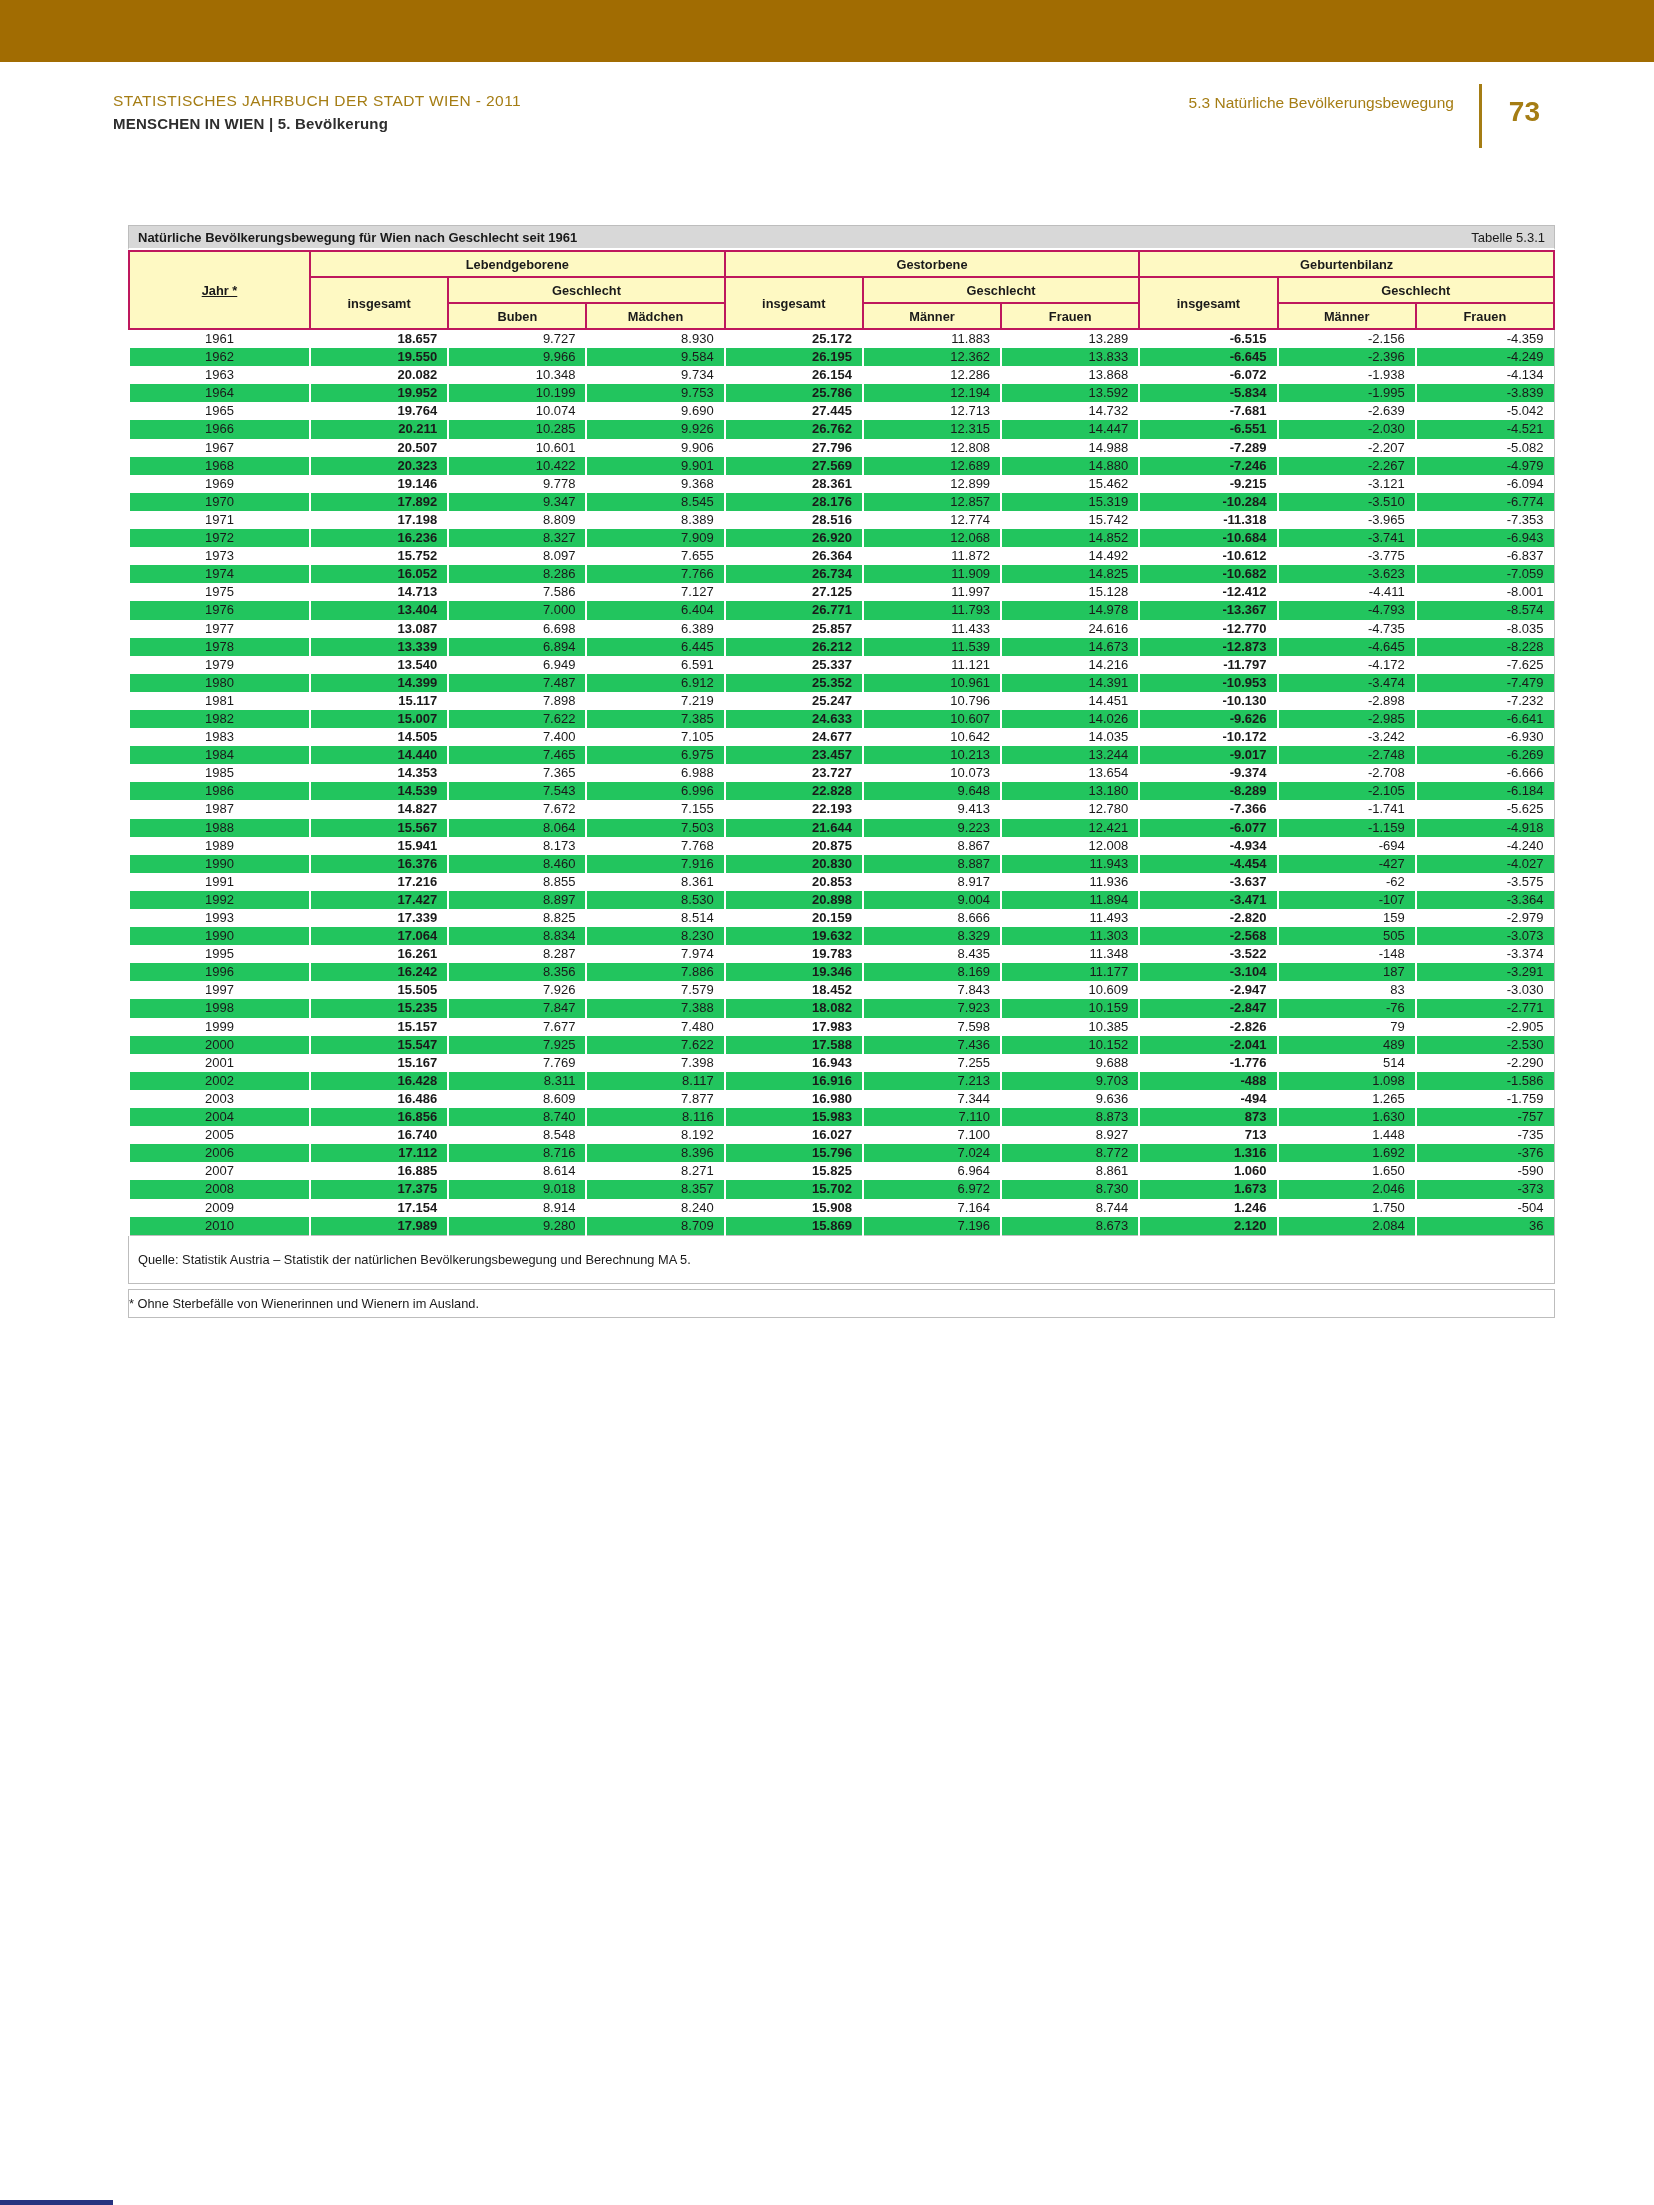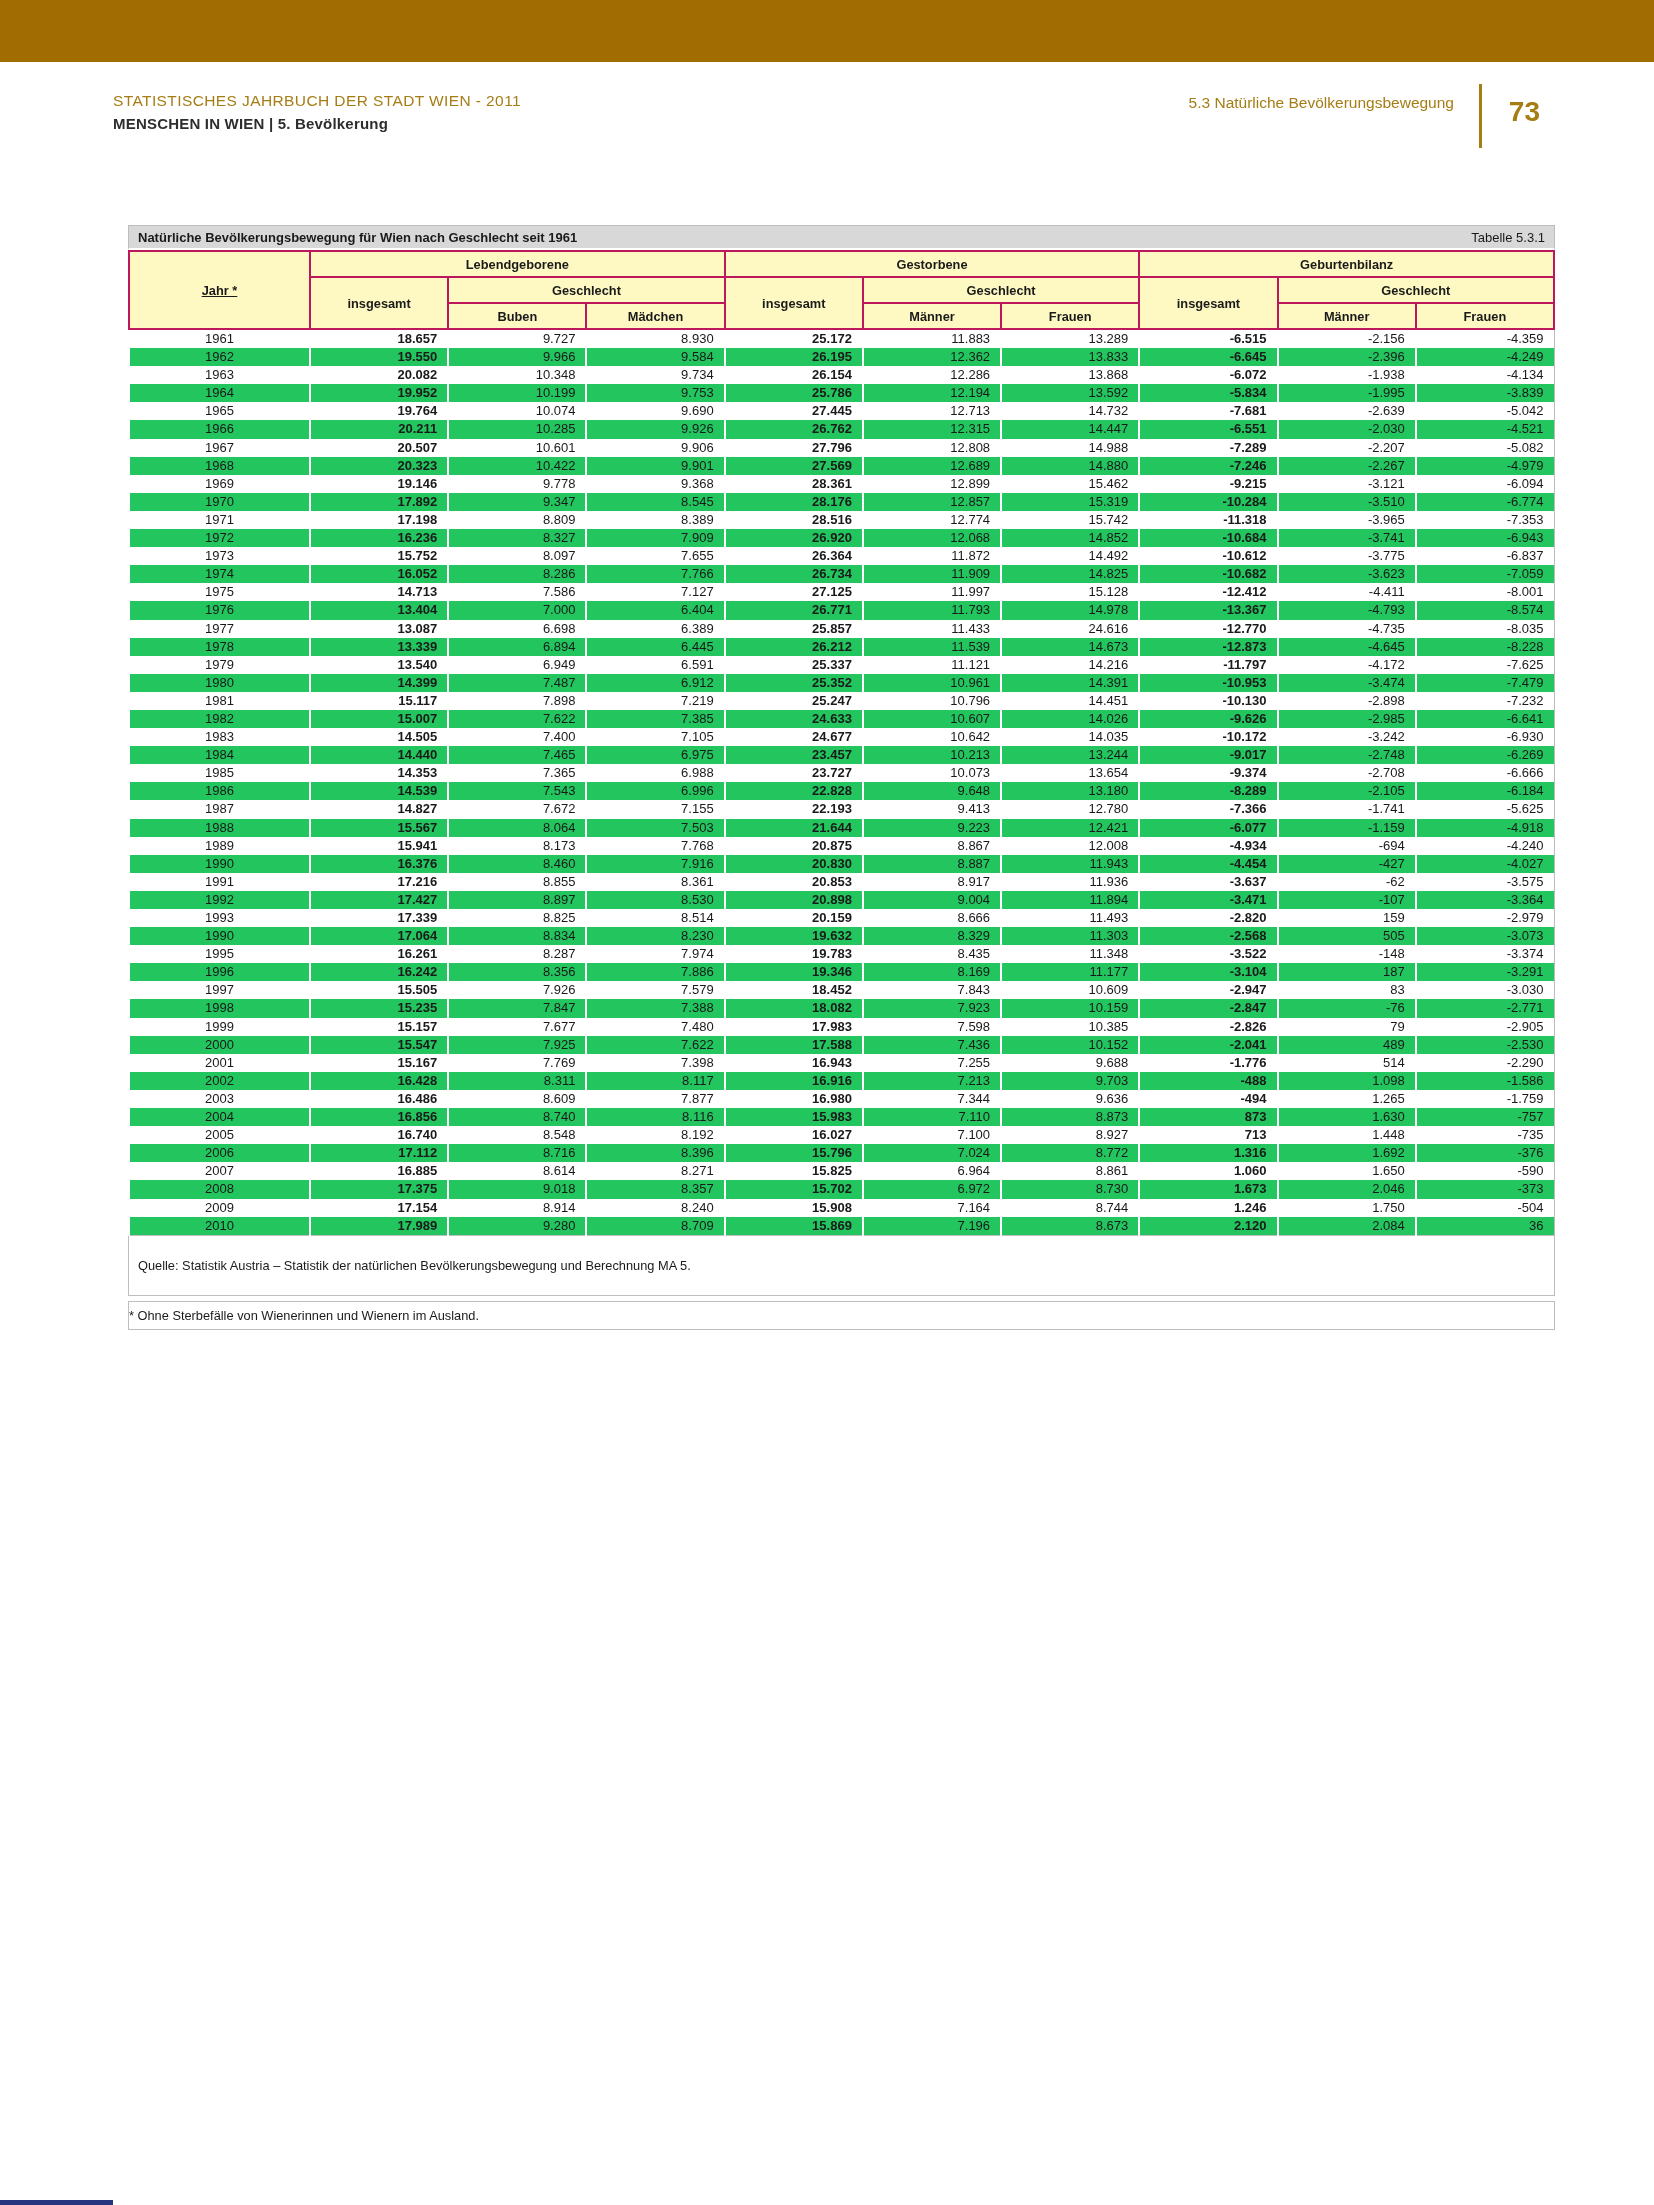--- a/index.html
+++ b/index.html
@@ -55,21 +55,21 @@
     font-size:13px;line-height:18.1px;padding:0;
     border-left:2px solid #ffffff;white-space:nowrap;overflow:hidden;
   }
   tbody td.year{text-align:center;}
   tbody td.num{text-align:right;padding-right:10px;}
   tbody td.total{font-weight:bold;}
   tbody tr.alt{background:#22c55e;}
   .table-source{
     box-sizing:border-box;width:100%;
     border:1px solid #BDBDBD;border-top:none;
-    padding:22px 9px;font-size:12.8px;background:#fff;
+    padding:16px 9px;font-size:12.8px;background:#fff;
   }
   .table-footnote{
     box-sizing:border-box;width:100%;
     border:1px solid #BDBDBD;margin-top:5px;
     padding:6px 0;font-size:12.8px;background:#fff;
   }
   .bottom-mark{
     position:absolute;left:0;bottom:0;width:113px;height:5px;
     background:#26337F;
   }

